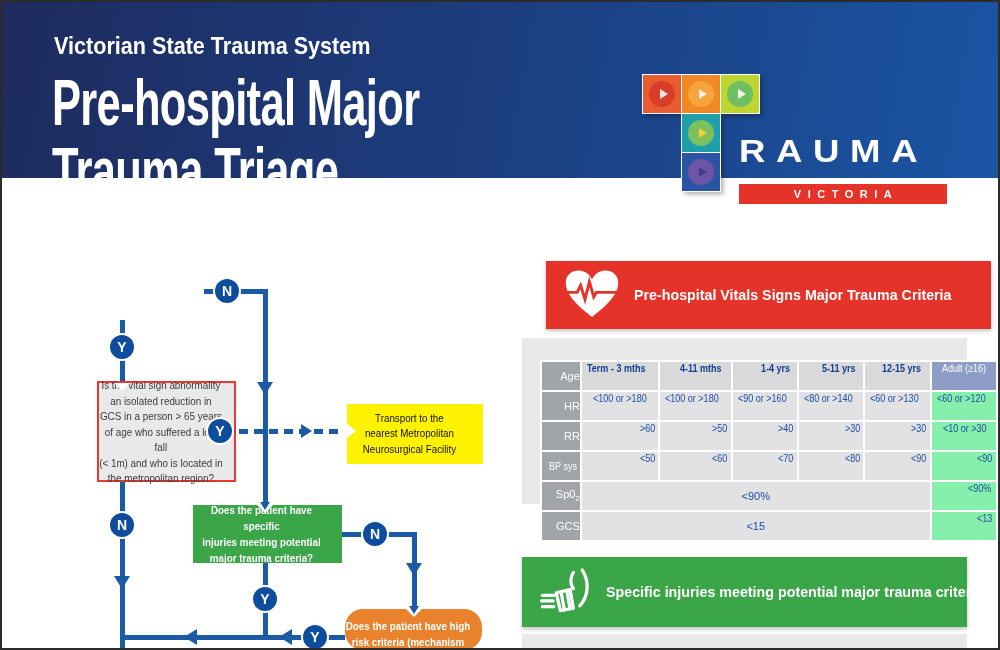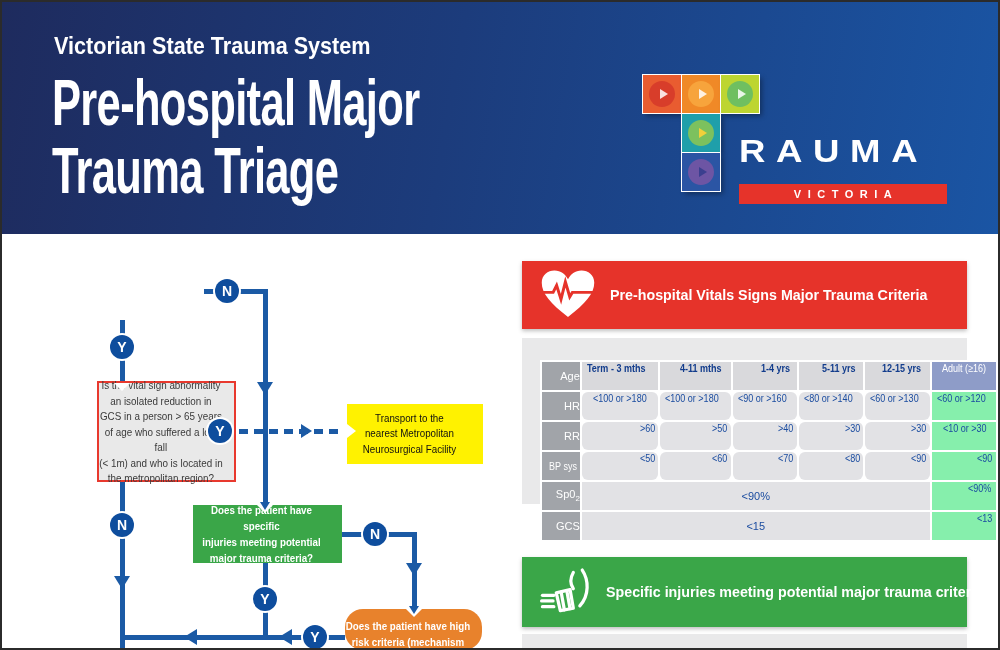--- a/index.html
+++ b/index.html
@@ -4,21 +4,21 @@
 <style>
   * { margin:0; padding:0; box-sizing:border-box; }
   html,body { background:#fff; }
   body { font-family:"Liberation Sans", sans-serif; }
   .page {
     position:relative; width:1000px; height:650px;
     border:2px solid #2b2b2b; background:#fff; overflow:hidden;
   }
   
   .masthead {
-    position:absolute; left:0; top:0; width:996px; height:232px;
+    position:absolute; left:0; top:0; width:996px; height:176px;
     background:linear-gradient(100deg,#1e2b5e 0%,#1c3c7c 45%,#1a55a4 100%);
   }
   .eyebrow {
     position:absolute; left:52px; top:30px; color:#fff; font-weight:bold;
     font-size:24px; transform:scaleX(.9); transform-origin:left center; white-space:nowrap;
   }
   .title-line {
     position:absolute; left:50px; color:#fff; font-weight:bold; font-size:64px;
     letter-spacing:-1px; transform:scaleX(.68); transform-origin:left center; white-space:nowrap;
   }
@@ -95,38 +95,38 @@
   .box-yellow { left:345px; top:402px; width:136px; height:60px; background:#fff200;
     color:#111; font-size:11.5px; line-height:15.5px; }
   .box-green { left:191px; top:503px; width:149px; height:58px; background:#3aa648;
     color:#fff; font-weight:bold; font-size:11.5px; line-height:16px; }
   .box-orange { left:343px; top:607px; width:137px; height:41px; background:#e8822c;
     color:#fff; font-weight:bold; font-size:11.5px; line-height:16px;
     align-items:flex-start; padding-top:9px;border-radius:18px; }
   
   .banner { position:absolute; left:520px; width:445px; display:flex; align-items:center;
     box-shadow:0 2px 4px rgba(0,0,0,.25); }
-  .banner-red { top:259px; height:68px; background:#e6332a; }
+  .banner-red { top:259px; height:68px; background:#e6332a;margin-left:24px; }
   .banner-green { top:555px; height:70px; background:#3aa648; }
   .banner-icon { flex:0 0 auto; margin-left:18px; display:flex; align-items:center; }
   .banner-title { color:#fff; font-weight:bold; font-size:15.5px; margin-left:14px;
     transform:scaleX(.92); transform-origin:left center; white-space:nowrap; }
   .panel-gray { position:absolute; left:520px; top:336px; width:445px; height:166px;
     background:#e9e9ea; }
   .strip-gray { position:absolute; left:520px; top:632px; width:445px; height:16px;
     background:#e9e9ea; }
   
   .vtable { position:absolute; left:538px; top:358px; border-collapse:separate;
     border-spacing:2px; background:#fff; }
   .vtable th, .vtable td { height:19px; font-size:11px; font-weight:normal;
     padding:0 0 16px 5px; text-align:right; vertical-align:middle; }
   .vtable .lab { width:40px; background:#a1a4a9; color:#fff; text-align:right; padding:0; }
   .vtable .hdr { width:62px; background:#d9d9dc; color:#123c8c; font-weight:bold; }
   .vtable .hdr-adult { width:62px; background:#8e9cc8; color:#fff; }
-  .vtable .cell { width:62px; background:#e2e2e5; color:#1c4da0;border-radius:6px; }
+  .vtable .cell { width:62px; background:#e2e2e5; color:#1c4da0; }
   .vtable .cell-adult { width:62px; background:#86efac; color:#1c4da0;margin-top:40px; }
   .vtable .merged { background:#e2e2e5; color:#1c4da0; text-align:center; padding:0; }
   .cnd { display:inline-block; transform:scaleX(.82); transform-origin:left center;
     white-space:nowrap; }
   sub { font-size:8px; }
 </style>
 </head>
 <body>
 
 <div class="page">

